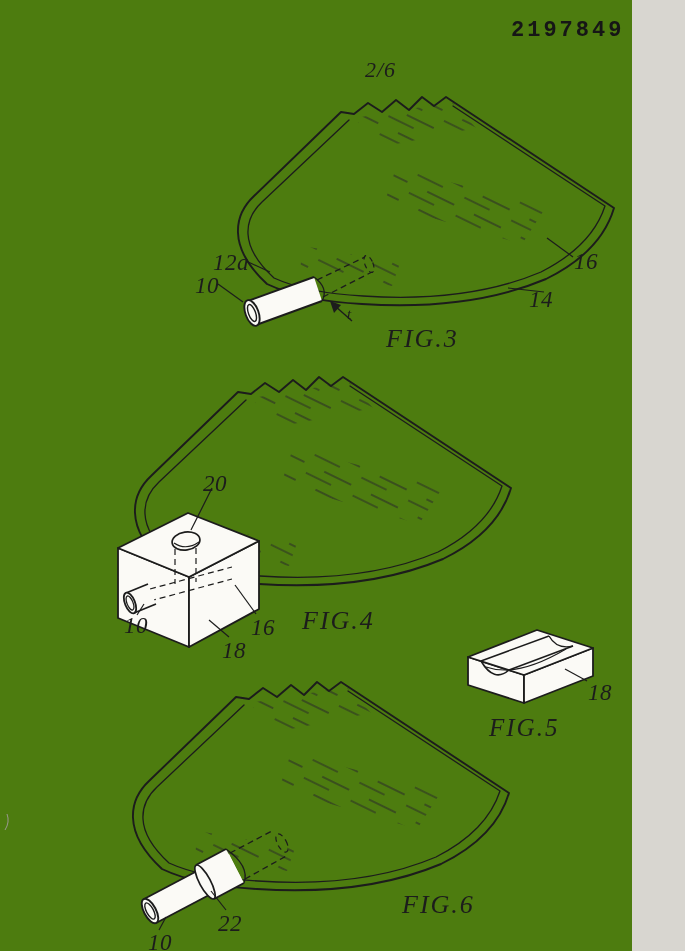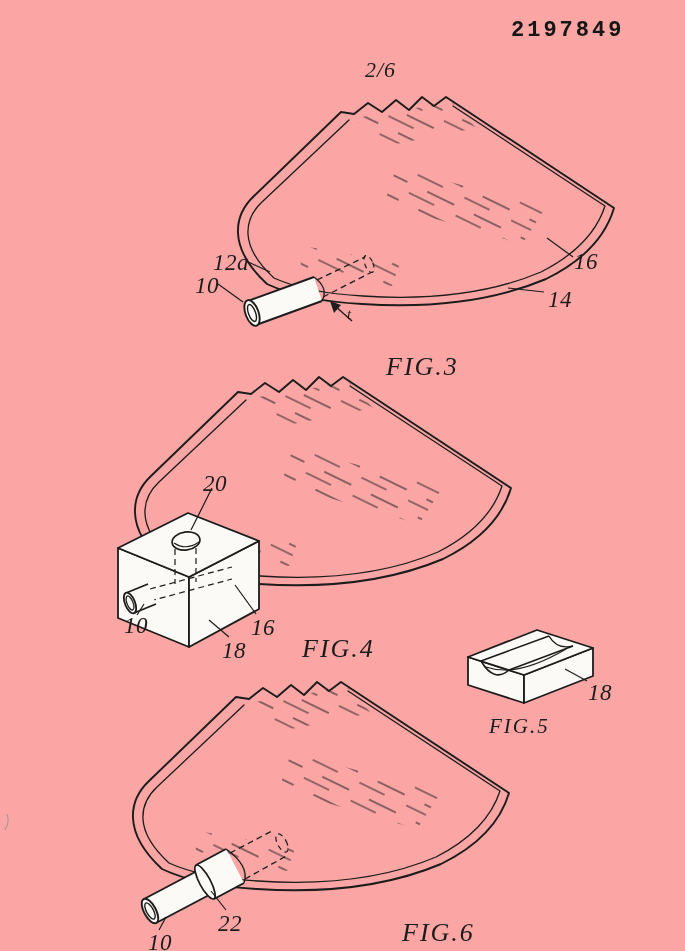--- a/index.html
+++ b/index.html
@@ -1,35 +1,35 @@
 <!DOCTYPE html>
 <html><head>
 <meta charset="utf-8">
 <title>Patent Drawing Sheet</title>
 <style>
   html,body { margin:0; padding:0; background:#d8d6d0; }
   .page {
     position:relative;
-    width:685px; height:951px;
-    background:#fca5a5;
+    width:632px; height:951px;
+    background:#4d7c0f;
     overflow:hidden;
     font-family:"Liberation Serif", serif;
     color:#1c1c1c;
   }
   .art { position:absolute; left:0; top:0; }
   .txt { position:absolute; white-space:nowrap; z-index:5; }
   .patent-no {
     font-family:"Liberation Mono", monospace;
     font-weight:bold; font-size:22px; letter-spacing:3px; color:#161616;
   }
   .sheet-no { font-style:italic; font-size:22px; letter-spacing:1px; }
   .ref { font-style:italic; font-size:23px; letter-spacing:0.5px; }
   .ref-small { font-style:italic; font-size:15px; }
-  .caption { font-style:italic; font-size:26px; letter-spacing:2px;margin-top:28px; }
-  .caption-sm { font-style:italic; font-size:21px; letter-spacing:2px; }
+  .caption { font-style:italic; font-size:26px; letter-spacing:2px; }
+  .caption-sm { font-style:italic; font-size:25px; letter-spacing:2px; }
 </style>
 </head>
 <body>
 
 <div class="page">
 
   <svg class="art" width="685" height="951" viewBox="0 0 685 951">
     <defs>
       <pattern id="hatch" width="52" height="20" patternUnits="userSpaceOnUse" patternTransform="rotate(26)">
         <line x1="0" y1="5" x2="52" y2="5" stroke="#2a2a2a" stroke-width="1.1" stroke-dasharray="30 22"></line>
@@ -162,21 +162,21 @@
 
     <path d="M5 830 q5 -8 2 -16" fill="none" stroke="#9a9890" stroke-width="1"></path>
   </svg>
 
   <span class="txt patent-no" style="left:511px; top:18px;">2197849</span>
   <span class="txt sheet-no" style="left:365px; top:57px;">2/6</span>
 
   <span class="txt ref" style="left:213px; top:250px;">12a</span>
   <span class="txt ref" style="left:195px; top:273px;">10</span>
   <span class="txt ref" style="left:574px; top:249px;">16</span>
-  <span class="txt ref" style="left:548px; top:287px;text-align:center;">14</span>
+  <span class="txt ref" style="left:529px; top:287px;text-align:center;">14</span>
   <span class="txt ref-small" style="left:347px; top:306px;">t</span>
   <span class="txt caption" style="left:386px; top:324px;">FIG.3</span>
 
   <span class="txt ref" style="left:203px; top:471px;">20</span>
   <span class="txt ref" style="left:124px; top:613px;">10</span>
   <span class="txt ref" style="left:251px; top:615px;">16</span>
   <span class="txt ref" style="left:222px; top:638px;">18</span>
   <span class="txt caption" style="left:302px; top:606px;">FIG.4</span>
 
   <span class="txt ref" style="left:588px; top:680px;">18</span>

